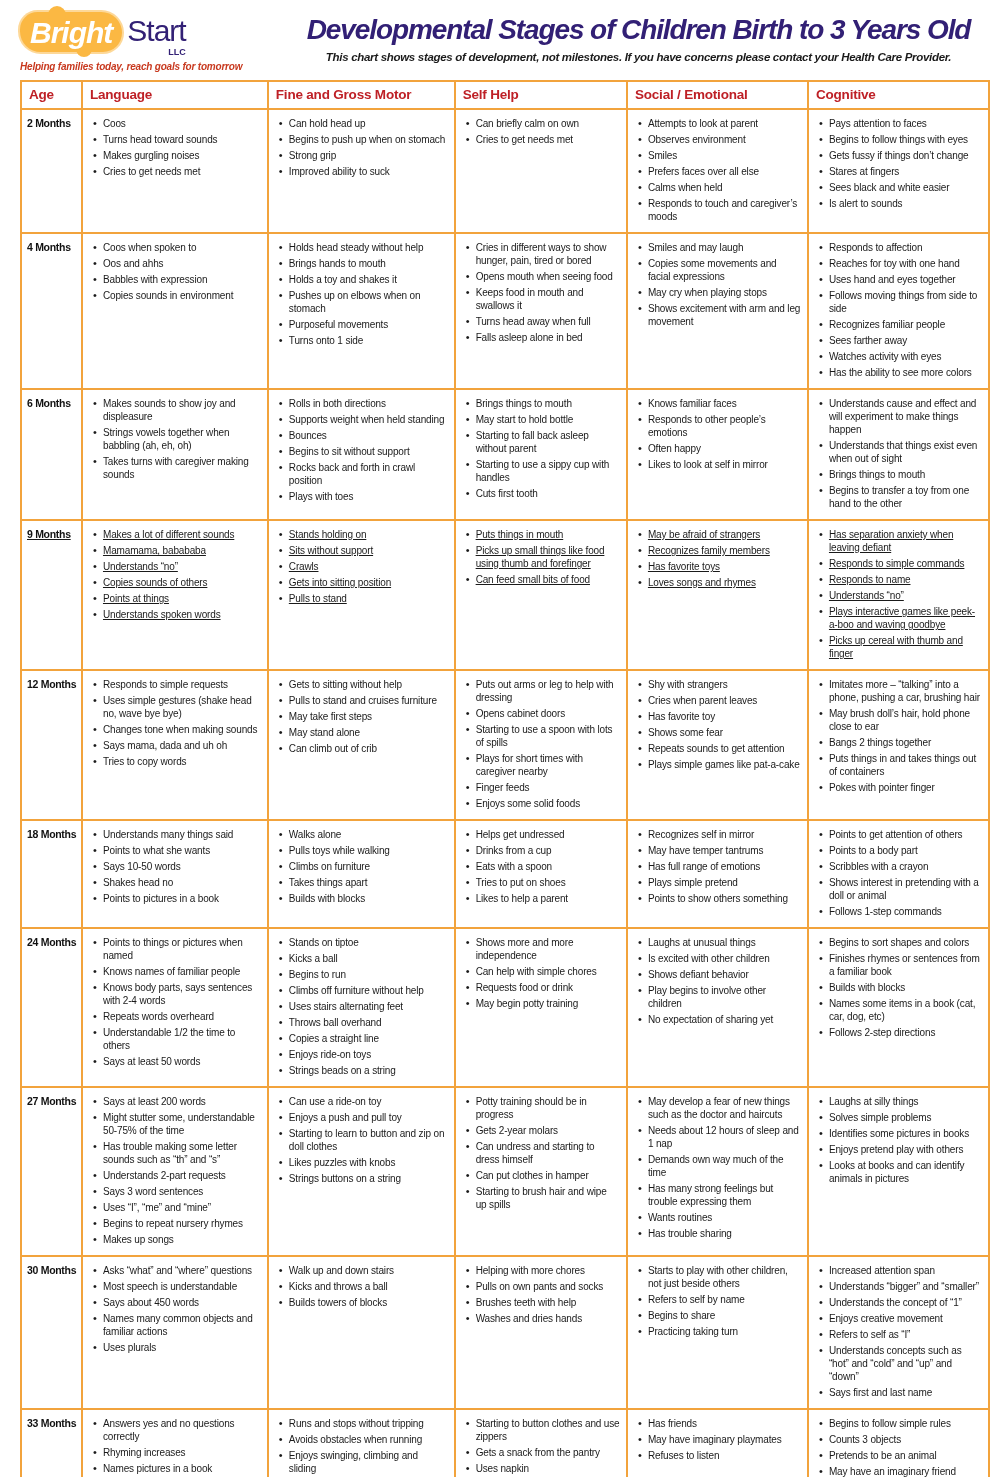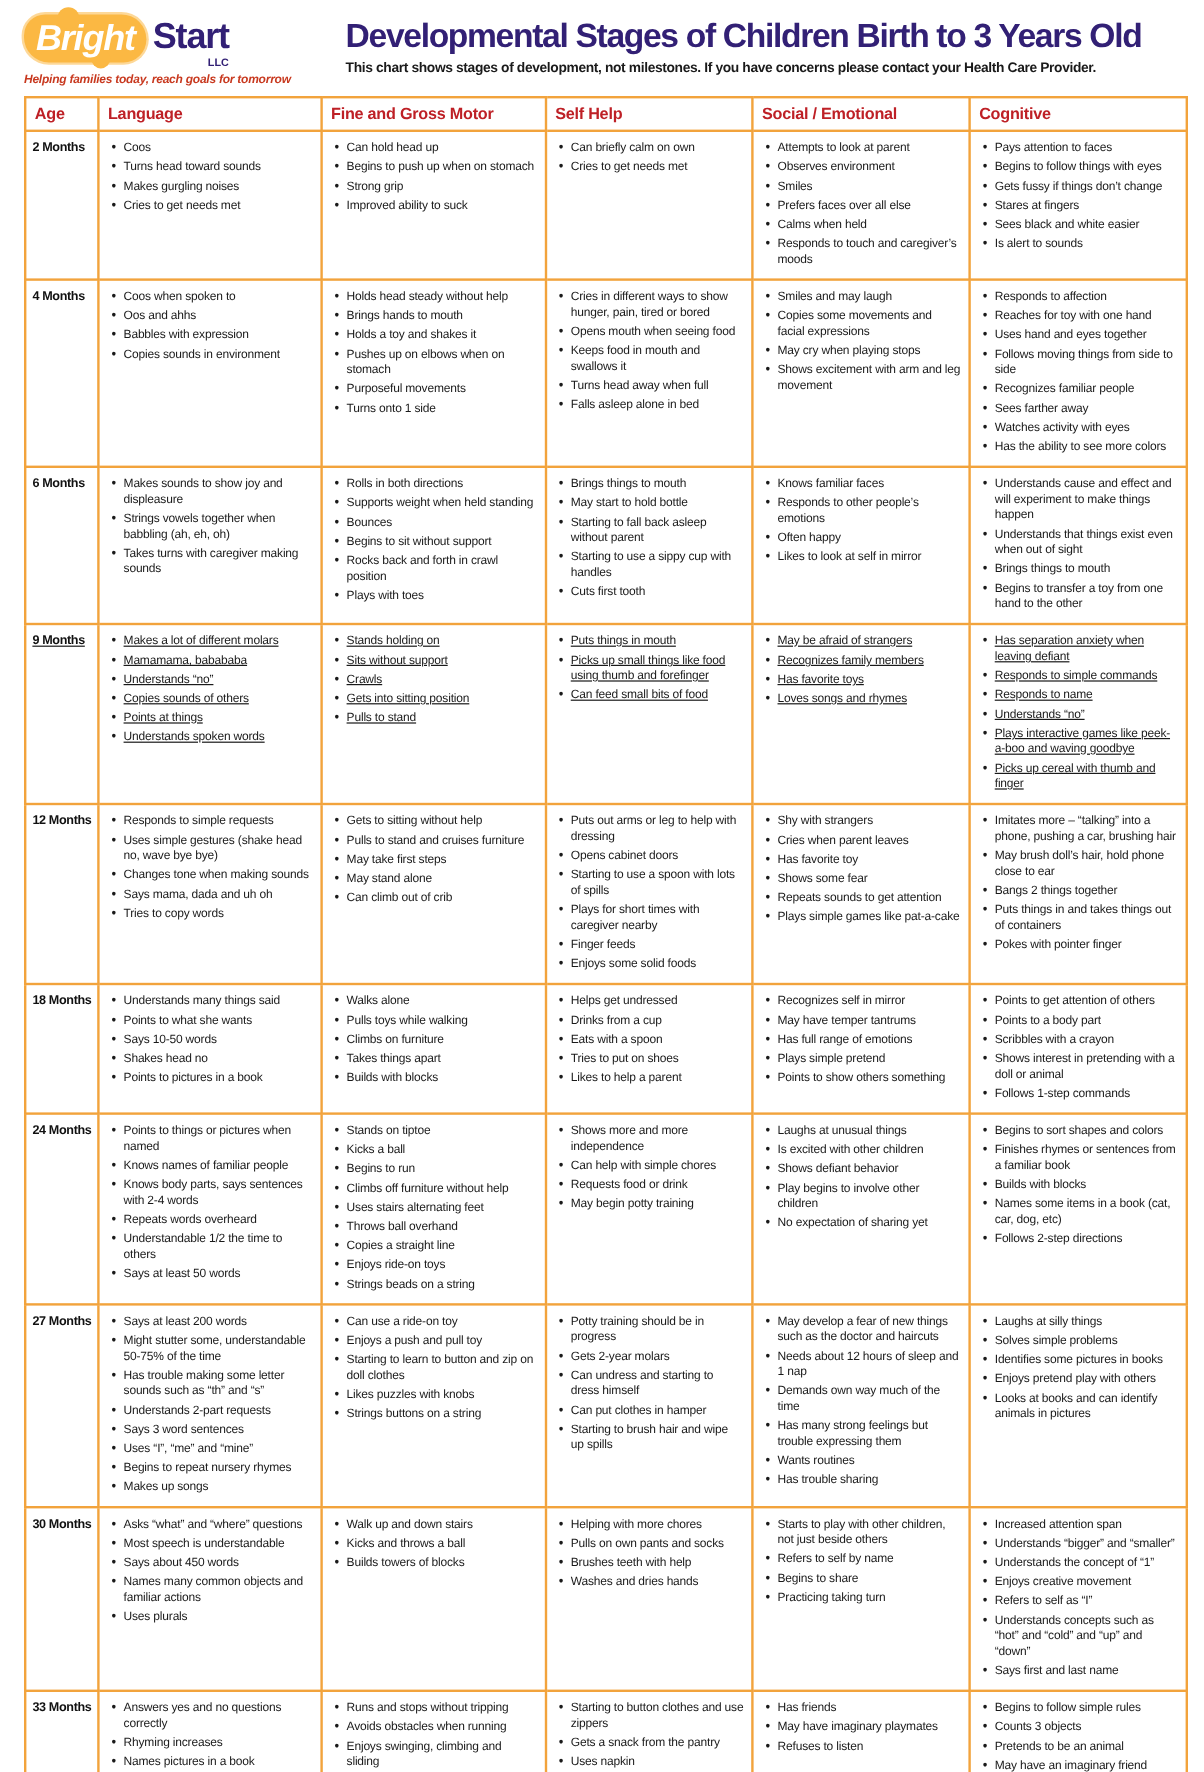--- a/index.html
+++ b/index.html
@@ -30,25 +30,25 @@
   .logo-blob:before,.logo-blob:after{
     content:"";position:absolute;background:var(--logo-yellow);border-radius:50%;
   }
   .logo-blob:before{width:18px;height:18px;top:-6px;left:28px;}
   .logo-blob:after{width:16px;height:16px;bottom:-5px;right:30px;}
   .logo-bright{
     font-size:30px;font-weight:bold;font-style:italic;color:#ffffff;
     letter-spacing:-1px;line-height:1;position:relative;z-index:1;
   }
   .logo-start-wrap{display:flex;flex-direction:column;align-items:flex-end;margin-left:5px;padding-top:4px;}
-  .logo-start{font-size:30px;font-weight:bold;color:var(--title-purple);letter-spacing:-1px;line-height:1;}
+  .logo-start{font-size:30px;font-weight:normal;color:var(--title-purple);letter-spacing:-1px;line-height:1;}
   .logo-llc{font-size:9px;font-weight:bold;color:var(--title-purple);margin-top:1px;}
   .logo-tagline{font-size:10px;font-weight:bold;font-style:italic;color:var(--tagline-red);margin-top:4px;letter-spacing:-0.2px;}
 
-  .titles{flex:1 1 auto;text-align:left;padding-top:2px;min-width:0;}
+  .titles{flex:1 1 auto;text-align:center;padding-top:2px;min-width:0;font-style:italic;}
   .page-title{
     margin:0;font-size:28px;font-weight:bold;color:var(--title-purple);
     letter-spacing:-1.1px;white-space:nowrap;line-height:1.15;
   }
   .page-subtitle{
     margin:5px 0 0 0;font-size:11.5px;font-weight:bold;color:var(--text-black);
     letter-spacing:-0.3px;white-space:nowrap;
   }
 
   
@@ -278,21 +278,21 @@
               <li>Understands that things exist even when out of sight</li>
               <li>Brings things to mouth</li>
               <li>Begins to transfer a toy from one hand to the other</li>
             </ul>
           </td>
         </tr>
         <tr>
           <td class="age">9 Months</td>
           <td>
             <ul>
-              <li>Makes a lot of different molars</li>
+              <li>Makes a lot of different sounds</li>
               <li>Mamamama, babababa</li>
               <li>Understands “no”</li>
               <li>Copies sounds of others</li>
               <li>Points at things</li>
               <li>Understands spoken words</li>
             </ul>
           </td>
           <td>
             <ul>
               <li>Stands holding on</li>

